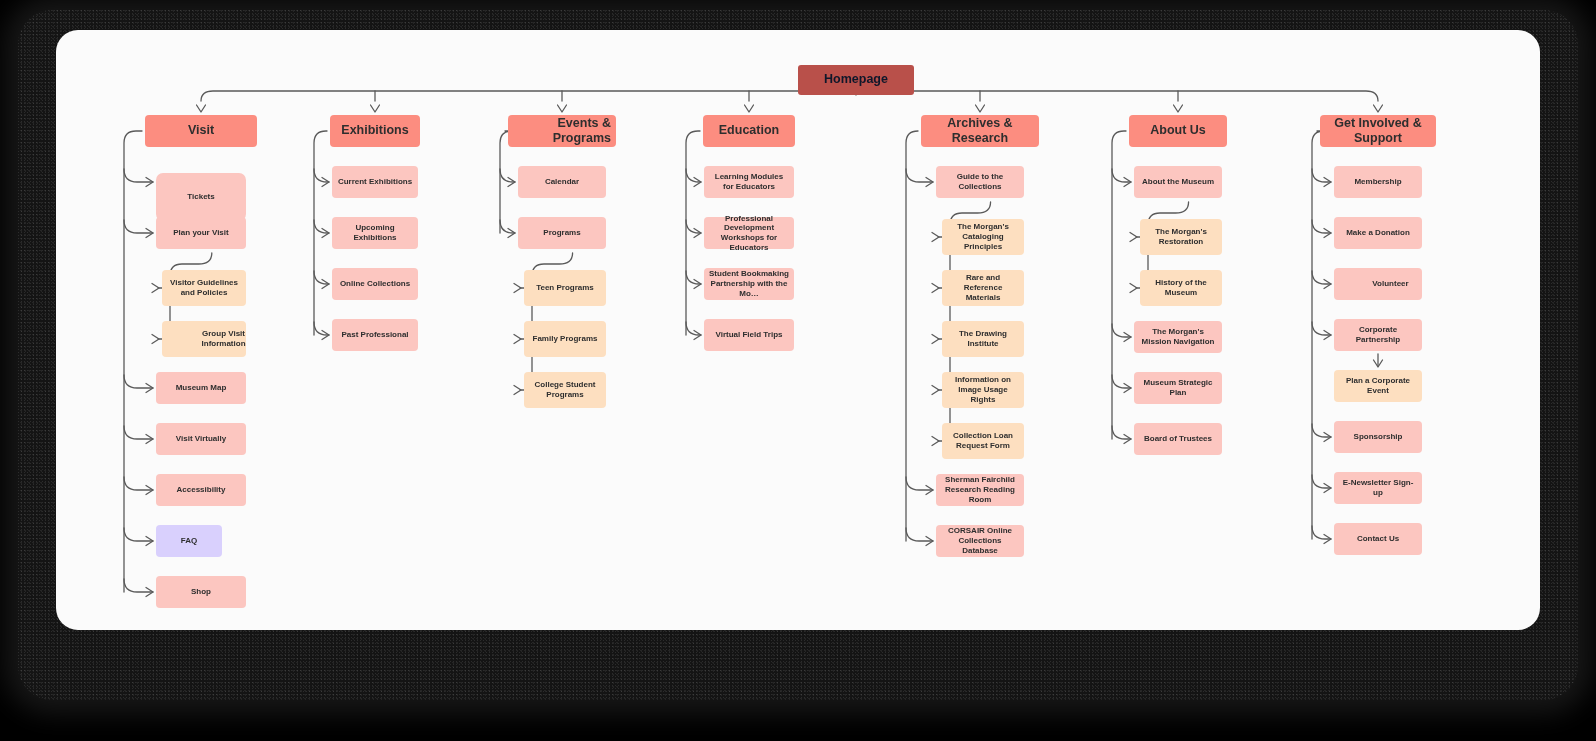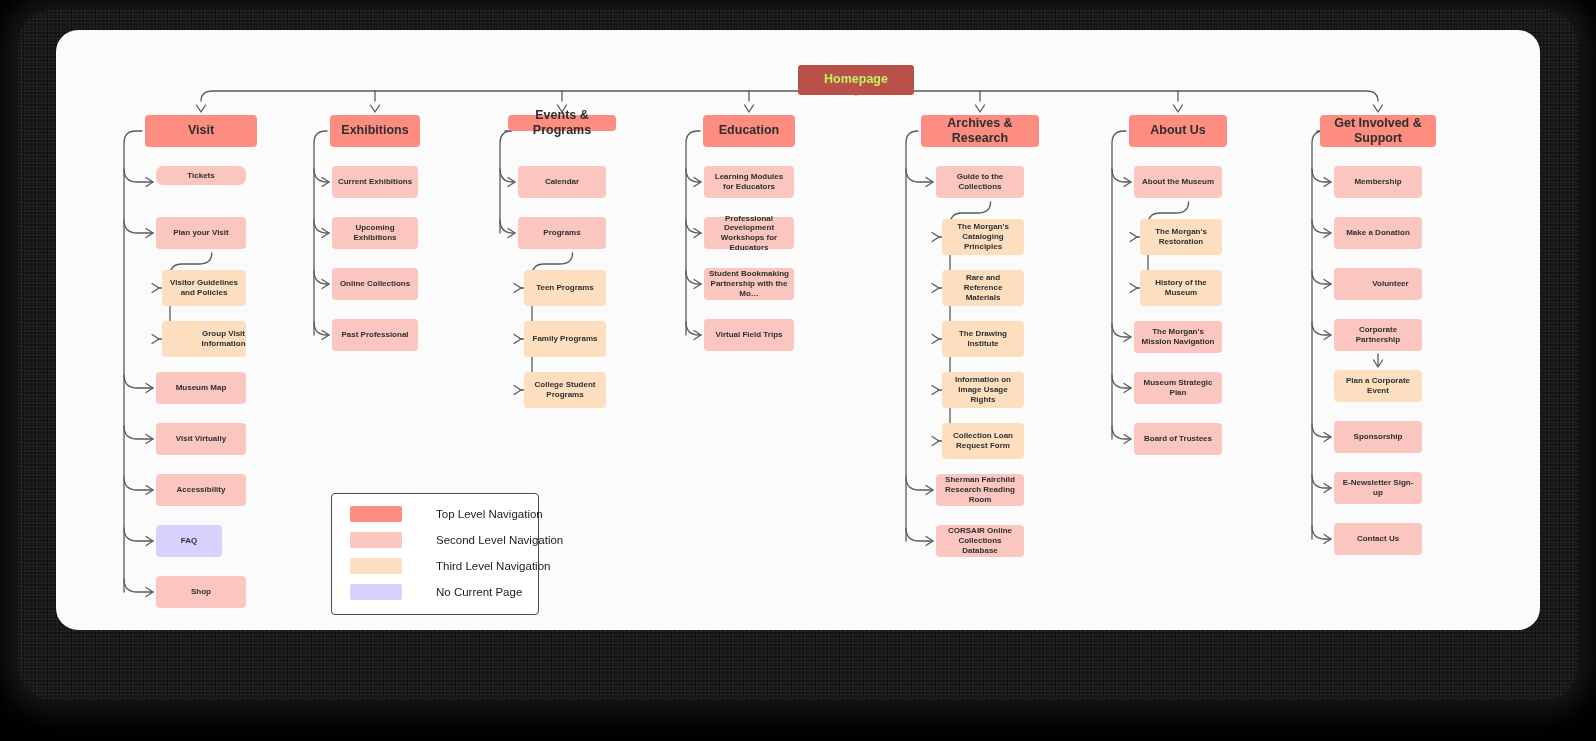--- a/index.html
+++ b/index.html
@@ -15,21 +15,21 @@
             radial-gradient(circle at 60% 70%, rgba(255,255,255,.07) 0 1px, transparent 1px) 1px 2px/4px 4px,
             #141414;
           box-shadow:0 0 26px 14px rgba(25,25,25,.9);
           filter:blur(0.2px);}
   #card{position:absolute;left:56px;top:30px;width:1484px;height:600px;background:#fbfbfb;
         border-radius:22px;overflow:hidden;}
 
   .box{position:absolute;box-sizing:border-box;border-radius:4px;display:flex;
        align-items:center;justify-content:center;text-align:center;
        color:#2e2e2e;line-height:1.22;padding:2px 5px;}
-  .lvl0{background:#b9504a;color:#bef264;font-size:12.5px;font-weight:700;border-radius:3px;}
+  .lvl0{background:#b9504a;color:#0f172a;font-size:12.5px;font-weight:700;border-radius:3px;}
   .lvl1{background:#fc8d80;font-size:12.5px;font-weight:700;}
   .lvl2{background:#fcc6c0;font-size:8px;font-weight:700;}
   .lvl3{background:#fddfc0;font-size:8px;font-weight:700;}
   .lvlx{background:#d9d0fd;font-size:8px;font-weight:700;}
 
   svg.wires{position:absolute;left:0;top:0;width:1484px;height:600px;overflow:visible;}
   svg.wires path{fill:none;stroke:#5a5a5a;stroke-width:1.3;stroke-linecap:round;}
   svg.wires polyline.head{fill:none;stroke:#5a5a5a;stroke-width:1.3;
        stroke-linecap:round;stroke-linejoin:round;}
 
@@ -156,35 +156,35 @@
         <path d="M 800 51 Q 800 61 812 61 L 1310 61 Q 1322 61 1322 71"></path>
         <path d="M 319 61 L 319 71"></path>
         <path d="M 506 61 L 506 71"></path>
         <path d="M 693 61 L 693 71"></path>
         <path d="M 924 61 L 924 71"></path>
         <path d="M 1122 61 L 1122 71"></path>
       </svg>
     <div id="nodes">
         <div class="box lvl0" style="left: 742px; top: 35px; width: 116px; height: 30px;">Homepage</div>
         <div class="box lvl1" style="left: 89px; top: 85px; width: 112px; height: 32px;">Visit</div>
-        <div class="box lvl2" style="left: 100px; top: 136px; width: 90px; height: 19px; border-radius: 7px;">Tickets</div>
+        <div class="box lvl2" style="left: 100px; top: 143px; width: 90px; height: 48px; border-radius: 7px;">Tickets</div>
         <div class="box lvl2" style="left: 100px; top: 187px; width: 90px; height: 32px;">Plan your Visit</div>
         <div class="box lvl3" style="left: 106px; top: 240px; width: 84px; height: 36px;">Visitor Guidelines and Policies</div>
         <div class="box lvl3" style="left: 106px; top: 291px; width: 84px; height: 36px; padding-left: 44px;">Group Visit Information</div>
         <div class="box lvl2" style="left: 100px; top: 342px; width: 90px; height: 32px;">Museum Map</div>
         <div class="box lvl2" style="left: 100px; top: 393px; width: 90px; height: 32px;">Visit Virtually</div>
         <div class="box lvl2" style="left: 100px; top: 444px; width: 90px; height: 32px;">Accessibility</div>
         <div class="box lvlx" style="left: 100px; top: 495px; width: 66px; height: 32px;">FAQ</div>
         <div class="box lvl2" style="left: 100px; top: 546px; width: 90px; height: 32px;">Shop</div>
         <div class="box lvl1" style="left: 274px; top: 85px; width: 90px; height: 32px;">Exhibitions</div>
         <div class="box lvl2" style="left: 276px; top: 136px; width: 86px; height: 32px;">Current Exhibitions</div>
         <div class="box lvl2" style="left: 276px; top: 187px; width: 86px; height: 32px;">Upcoming Exhibitions</div>
         <div class="box lvl2" style="left: 276px; top: 238px; width: 86px; height: 32px;">Online Collections</div>
         <div class="box lvl2" style="left: 276px; top: 289px; width: 86px; height: 32px;">Past Professional</div>
-        <div class="box lvl1" style="left: 452px; top: 85px; width: 108px; height: 16px;">Events &amp; Programs</div>
+        <div class="box lvl1" style="left: 452px; top: 85px; width: 108px; height: 32px; text-align: right;">Events &amp; Programs</div>
         <div class="box lvl2" style="left: 462px; top: 136px; width: 88px; height: 32px;">Calendar</div>
         <div class="box lvl2" style="left: 462px; top: 187px; width: 88px; height: 32px;">Programs</div>
         <div class="box lvl3" style="left: 468px; top: 240px; width: 82px; height: 36px;">Teen Programs</div>
         <div class="box lvl3" style="left: 468px; top: 291px; width: 82px; height: 36px;">Family Programs</div>
         <div class="box lvl3" style="left: 468px; top: 342px; width: 82px; height: 36px;">College Student Programs</div>
         <div class="box lvl1" style="left: 647px; top: 85px; width: 92px; height: 32px;">Education</div>
         <div class="box lvl2" style="left: 648px; top: 136px; width: 90px; height: 32px;">Learning Modules for Educators</div>
         <div class="box lvl2" style="left: 648px; top: 187px; width: 90px; height: 32px;">Professional Development Workshops for Educators</div>
         <div class="box lvl2" style="left: 648px; top: 238px; width: 90px; height: 32px;">Student Bookmaking Partnership with the Mo…</div>
         <div class="box lvl2" style="left: 648px; top: 289px; width: 90px; height: 32px;">Virtual Field Trips</div>
@@ -208,32 +208,14 @@
         <div class="box lvl2" style="left: 1278px; top: 136px; width: 88px; height: 32px;">Membership</div>
         <div class="box lvl2" style="left: 1278px; top: 187px; width: 88px; height: 32px;">Make a Donation</div>
         <div class="box lvl2" style="left: 1278px; top: 238px; width: 88px; height: 32px; padding-left: 30px;">Volunteer</div>
         <div class="box lvl2" style="left: 1278px; top: 289px; width: 88px; height: 32px;">Corporate Partnership</div>
         <div class="box lvl3" style="left: 1278px; top: 340px; width: 88px; height: 32px;">Plan a Corporate Event</div>
         <div class="box lvl2" style="left: 1278px; top: 391px; width: 88px; height: 32px;">Sponsorship</div>
         <div class="box lvl2" style="left: 1278px; top: 442px; width: 88px; height: 32px;">E-Newsletter Sign-up</div>
         <div class="box lvl2" style="left: 1278px; top: 493px; width: 88px; height: 32px;">Contact Us</div>
       </div>
 
-    <div id="legend">
-      <div class="lg-row" style="top:11px">
-        <span class="lg-sw" style="background: rgb(252, 141, 128);"></span>
-        <span class="lg-tx">Top Level Navigation</span>
-      </div>
-      <div class="lg-row" style="top:37px">
-        <span class="lg-sw" style="background: rgb(252, 198, 192);"></span>
-        <span class="lg-tx">Second Level Navigation</span>
-      </div>
-      <div class="lg-row" style="top:63px">
-        <span class="lg-sw" style="background: rgb(253, 223, 192);"></span>
-        <span class="lg-tx">Third Level Navigation</span>
-      </div>
-      <div class="lg-row" style="top:89px">
-        <span class="lg-sw" style="background: rgb(217, 208, 253);"></span>
-        <span class="lg-tx">No Current Page</span>
-      </div>
-    </div>
   </div>
 </div>
 
 </body></html>

